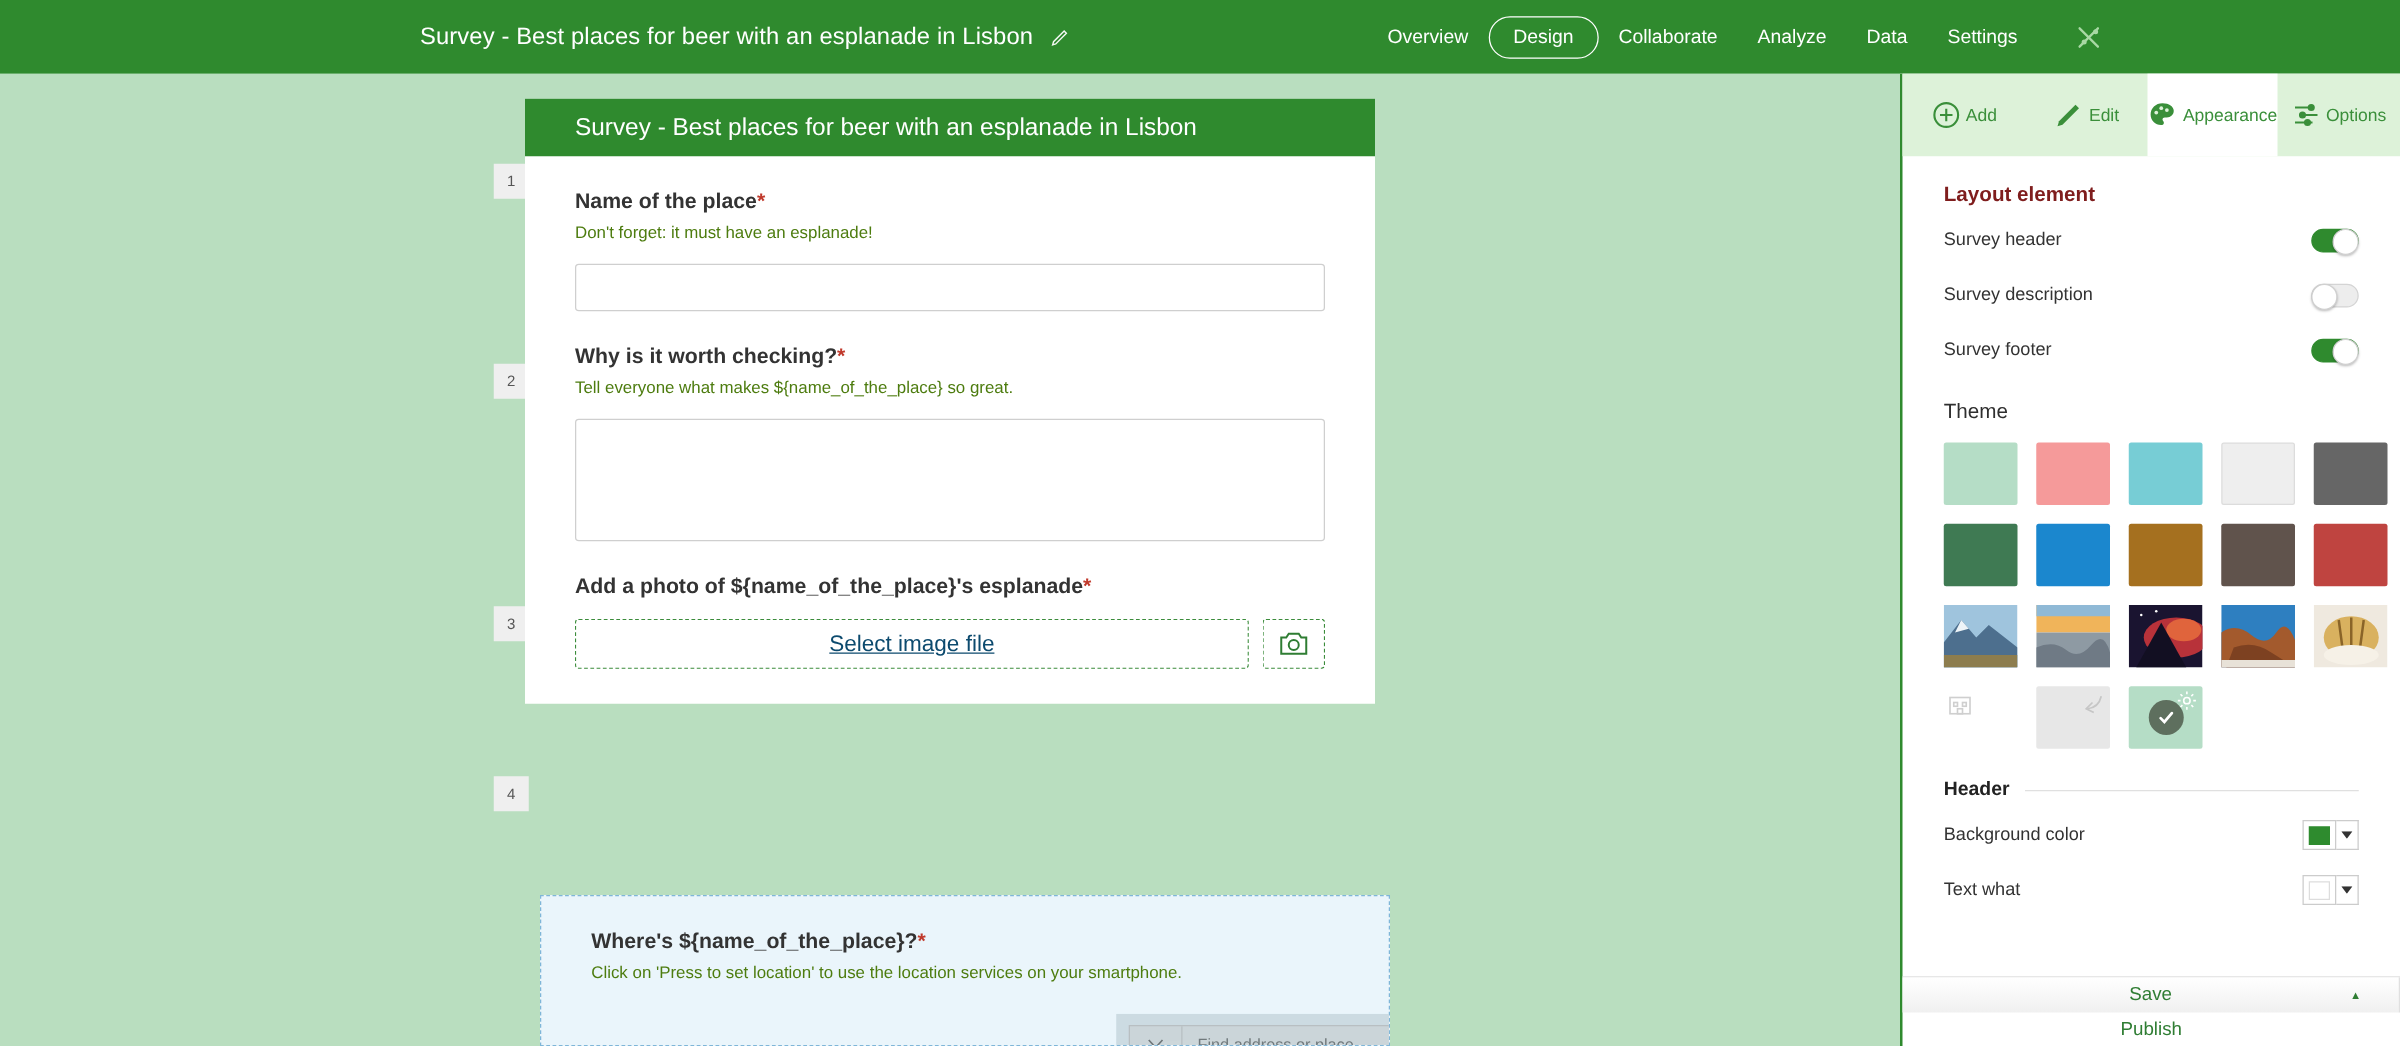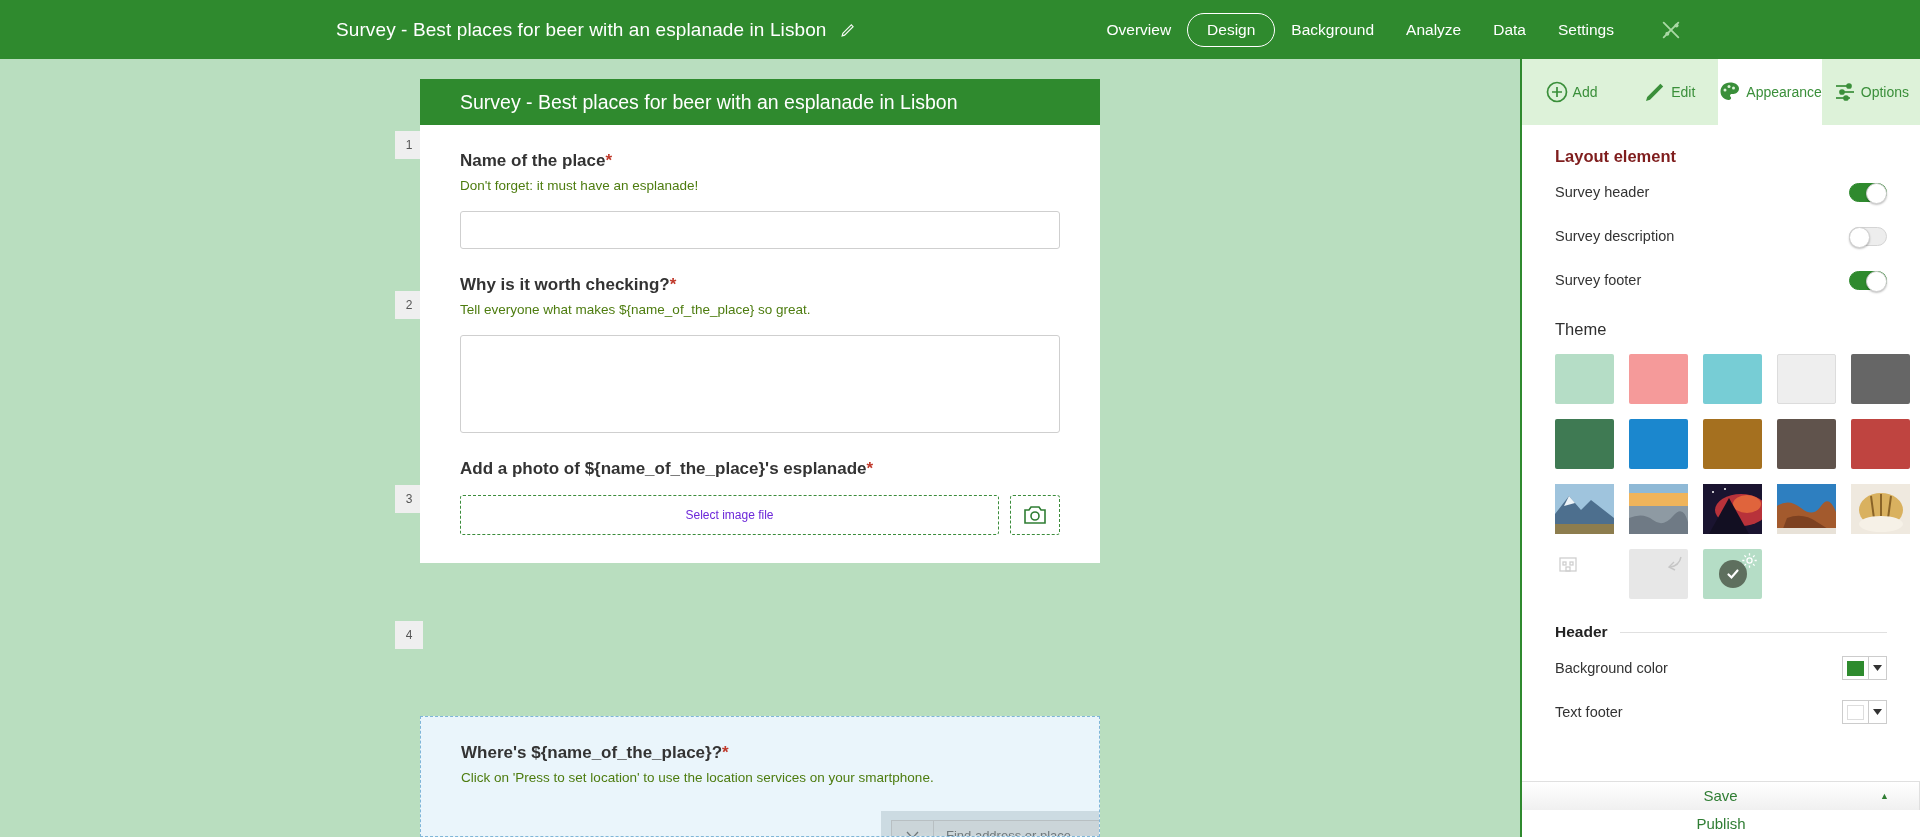--- a/index.html
+++ b/index.html
@@ -79,30 +79,30 @@
   .text-area {
     margin-top: 18px; height: 98px; width: 100%;
     border: 1px solid #cfcfcf; border-radius: 3px; background: #fff;
   }
   .filerow {
     margin-top: 16px; display: flex; gap: 11px; align-items: stretch;
   }
   .filebox {
     flex: 1; height: 40px; border: 1.5px dashed #3b8c3b; border-radius: 3px;
     display: flex; align-items: center; justify-content: center;
-    color: #6d28d9; font-size: 12px;
+    color: #0c4a6e; font-size: 18px; text-decoration: underline;
   }
   .camerabox {
     width: 50px; height: 40px; border: 1.5px dashed #3b8c3b; border-radius: 3px;
     display: flex; align-items: center; justify-content: center;
   }
   .camera-icon { width: 24px; height: 22px; display: block; }
 
   .q-selected {
-    position: absolute; left: 420px; top: 657px; width: 680px; height: 121px;
+    position: absolute; left: 432px; top: 657px; width: 680px; height: 121px;
     background: #eaf5fb; border: 1.5px dashed #7fb6d8;
     overflow: hidden;
   }
   .q-selected .q { padding: 0 40px; }
 
   .mapwrap {
     position: absolute; left: 460px; top: 94px; width: 600px; height: 70px;
     overflow: hidden;
   }
   .mapimg { position: absolute; inset: 0; }
@@ -208,21 +208,21 @@
       <span>
         <svg class="pencil-icon" viewBox="0 0 24 24" fill="none" stroke="#ffffff" stroke-width="1.6">
           <path d="M3 21l3.5-1 12-12-2.5-2.5-12 12L3 21z"></path>
         </svg>
       </span>
     </div>
 
     <div class="nav">
       <div class="nav-item">Overview</div>
       <div class="nav-item active">Design</div>
-      <div class="nav-item">Background</div>
+      <div class="nav-item">Collaborate</div>
       <div class="nav-item">Analyze</div>
       <div class="nav-item">Data</div>
       <div class="nav-item">Settings</div>
     </div>
 
     <div class="nav-extra">
       <svg class="shuffle-icon" viewBox="0 0 24 24" fill="none" stroke="#a9d8a4" stroke-width="2" stroke-linecap="round">
         <path d="M4 4l16 16"></path>
           <path d="M20 4L4 20"></path>
         <circle cx="18" cy="7" r="2.2" fill="#a9d8a4" stroke="none"></circle>
@@ -480,21 +480,21 @@
             </span>
           <span class="color-drop">
             <svg width="9" height="6" viewBox="0 0 9 6">
                 <path d="M0 0h9L4.5 6z" fill="#333"></path>
               </svg>
           </span>
         </span>
       </div>
 
       <div class="color-row">
-        <span class="lbl">Text footer</span>
+        <span class="lbl">Text what</span>
         <span class="color-ctl">
           <span class="color-chip">
               <i style="background:#ffffff;border:1px solid #ddd"></i>
             </span>
           <span class="color-drop">
             <svg width="9" height="6" viewBox="0 0 9 6">
                 <path d="M0 0h9L4.5 6z" fill="#333"></path>
               </svg>
           </span>
         </span>

